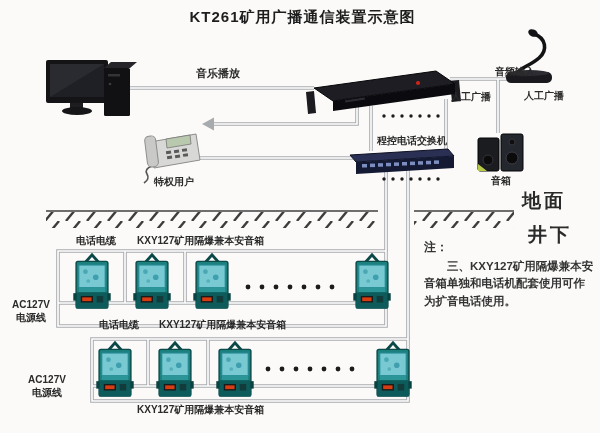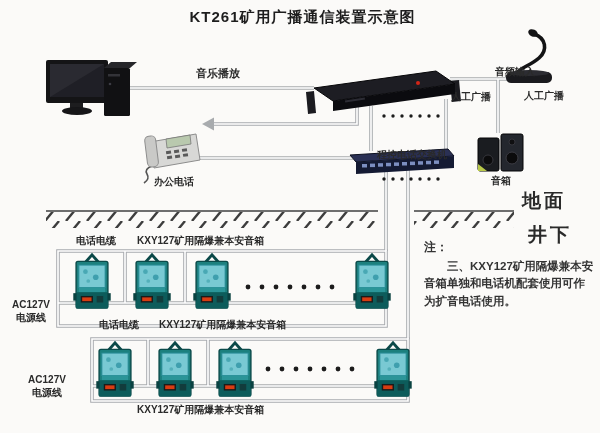--- a/index.html
+++ b/index.html
@@ -226,22 +226,22 @@
     <use href="#kxy" x="96" y="340" width="38" height="58"></use>
     <use href="#kxy" x="156" y="340" width="38" height="58"></use>
     <use href="#kxy" x="216" y="340" width="38" height="58"></use>
     <use href="#kxy" x="374" y="340" width="38" height="58"></use>
   </svg>
 
   <div class="lbl t11" style="left:196px;top:66px;">音乐播放</div>
   <div class="lbl t10" style="left:463px;top:65px;margin-left:32px;">音频输入</div>
   <div class="lbl t10" style="left:451px;top:90px;">人工广播</div>
   <div class="lbl t10" style="left:524px;top:89px;">人工广播</div>
-  <div class="lbl t10" style="left:154px;top:175px;">办公电话</div>
-  <div class="lbl t10" style="left:377px;top:134px;margin-top:14px;">程控电话交换机</div>
+  <div class="lbl t10" style="left:154px;top:175px;">特权用户</div>
+  <div class="lbl t10" style="left:377px;top:134px;">程控电话交换机</div>
   <div class="lbl t10" style="left:491px;top:174px;">音箱</div>
 
   <div class="lbl t15" style="left:522px;top:188px;letter-spacing:3px;">地面</div>
   <div class="lbl t15" style="left:528px;top:222px;letter-spacing:3px;">井下</div>
 
   <div class="lbl t10" style="left:76px;top:234px;">电话电缆</div>
   <div class="lbl t10" style="left:137px;top:234px;">KXY127矿用隔爆兼本安音箱</div>
   <div class="lbl t10 power2" style="left:4px;top:299px;">
     <span>AC127V</span><br>
     <span>电源线</span>

